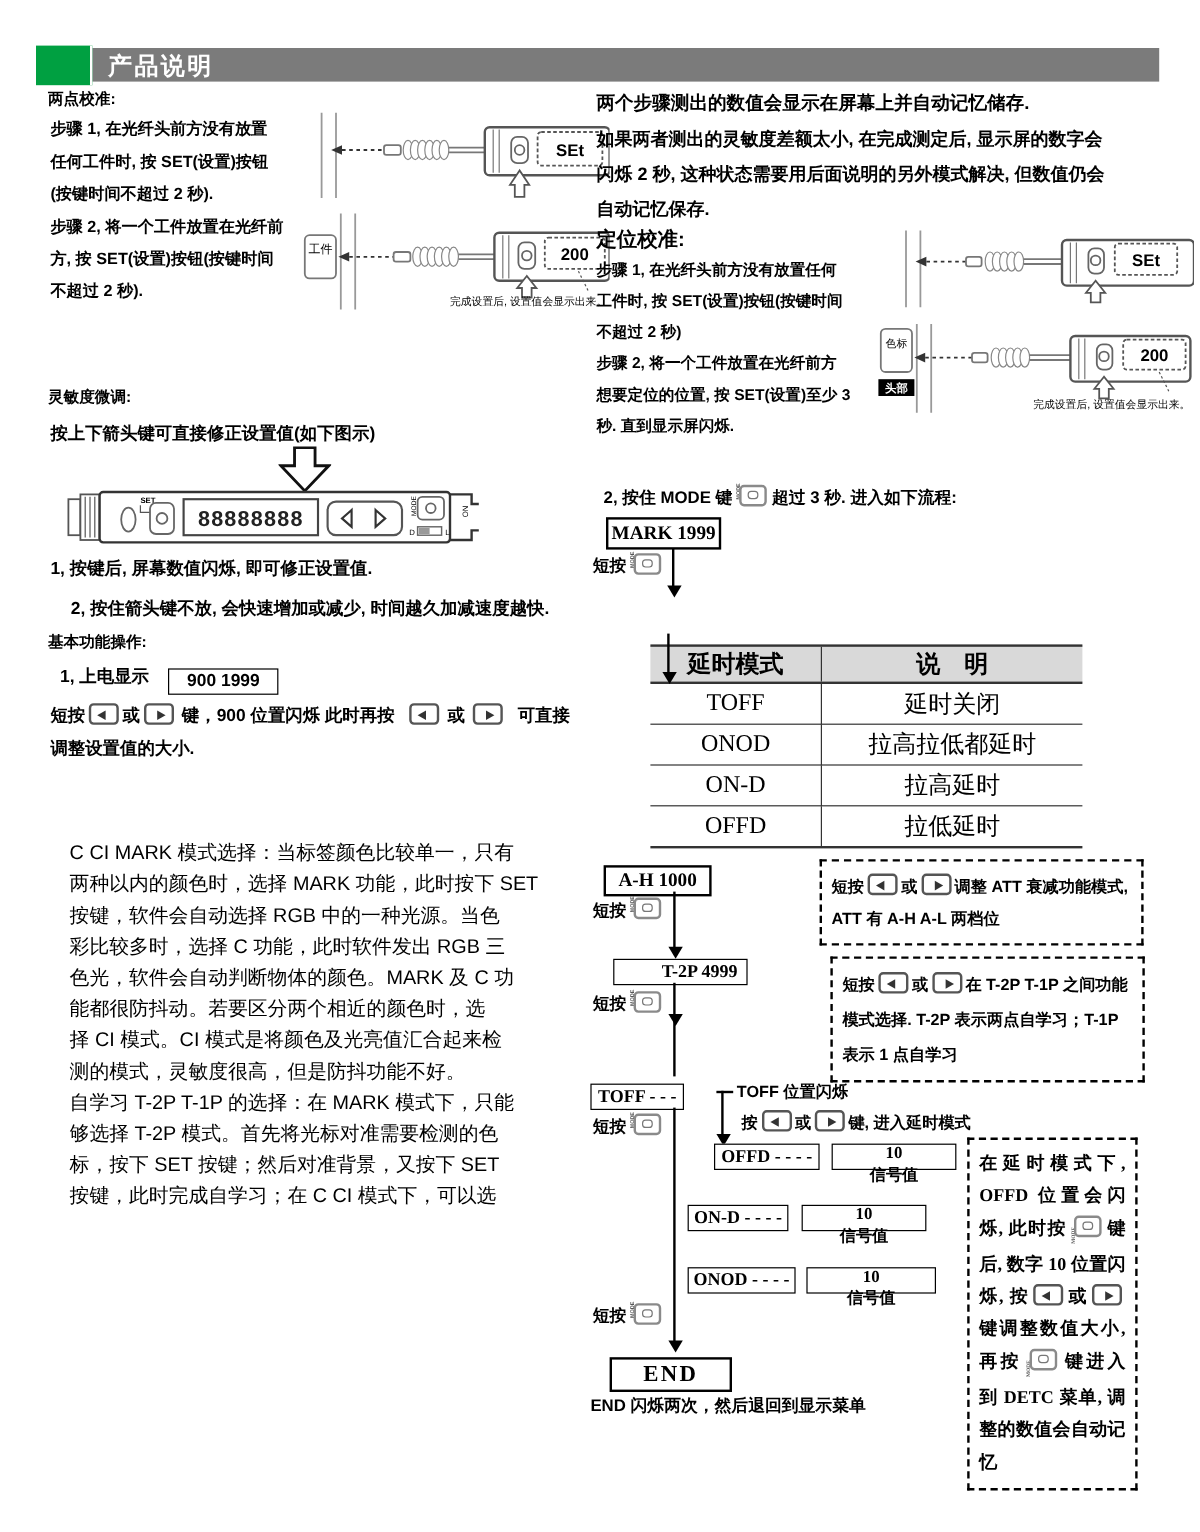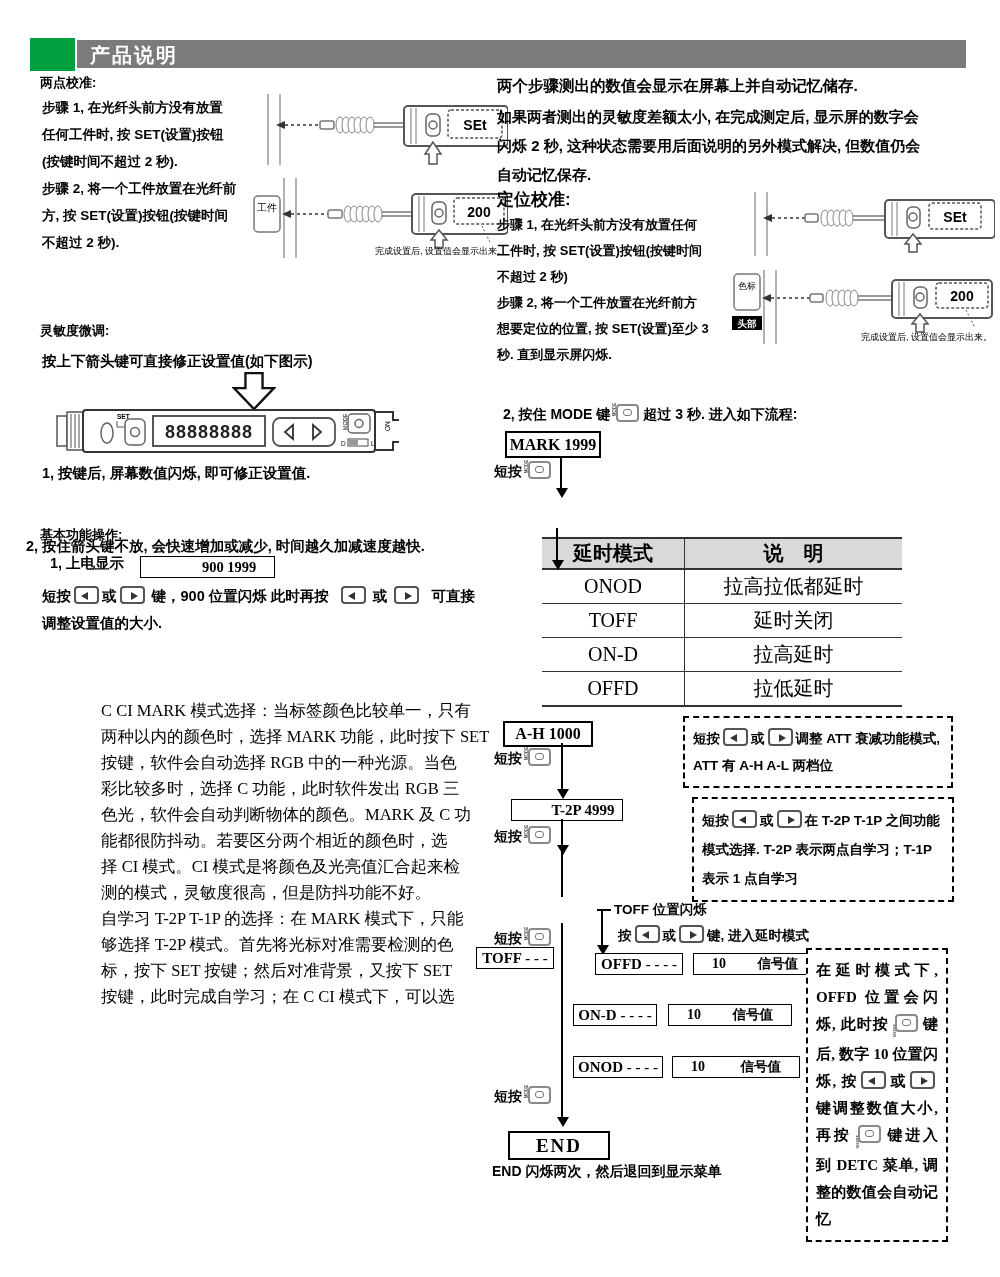--- a/index.html
+++ b/index.html
@@ -1,21 +1,21 @@
 <!DOCTYPE html>
 <html><head>
 <meta charset="utf-8">
 <style>
   html,body{margin:0;padding:0;background:#fff;}
   .page{position:relative;width:1000px;height:1277px;background:#fff;overflow:hidden;
         font-family:"Liberation Sans",sans-serif;color:#000;}
   .abs{position:absolute;}
   .b{font-weight:bold;}
   .pre{white-space:pre-line;}
-  .serif{font-family:Liberation Serif, serif;padding-left:43px;}
+  .serif{font-family:Liberation Sans, sans-serif;}
 
   
   .hdr-bar{position:absolute;left:30px;top:40px;width:936px;height:28px;background:#7b7b7b;}
   .hdr-green{position:absolute;left:30px;top:38px;width:45px;height:33px;background:#00a041;border-right:2px solid #fff;}
   .hdr-title{position:absolute;left:90px;top:42px;color:#fff;font-size:20px;font-weight:bold;letter-spacing:2px;}
 
   
   .h1{font-size:13px;font-weight:bold;}
   .step{font-size:13.5px;font-weight:bold;line-height:27px;}
   .note{font-size:14.5px;font-weight:bold;}
@@ -28,21 +28,21 @@
   .key.r::after{right:5px;border-width:4px 0 4px 7px;border-color:transparent transparent transparent #333;}
   .modekey{display:inline-block;position:relative;margin:0 4px 0 6px;vertical-align:-3px;}
   .mk-btn{display:inline-block;width:19px;height:14px;border:2px solid #8a8a8a;border-radius:4px;background:#fff;position:relative;}
   .mk-btn::after{content:"";position:absolute;left:5px;top:3px;width:7px;height:5px;border:1.5px solid #777;border-radius:3px;}
   .mk-lbl{position:absolute;left:-8px;top:3px;font-size:4.5px;color:#555;transform:rotate(-90deg);font-style:normal;letter-spacing:0;}
 
   
   .fbox{position:absolute;border:2px solid #000;background:#fff;text-align:center;
         font-family:"Liberation Serif",serif;font-weight:bold;}
   .sbox{position:absolute;border:1.5px solid #000;background:#fff;display:flex;
-        justify-content:space-between;align-items:center;padding:0 18px;font-weight:bold;}
+        justify-content:space-between;align-items:center;padding:0 8px;font-weight:bold;flex-direction:column;}
   .sbox .num{font-family:"Liberation Serif",serif;font-size:14px;}
   .sbox .lab{font-size:13.5px;}
   .vline{position:absolute;width:0;border-left:2.5px solid #000;}
   .hline{position:absolute;height:0;border-top:2.5px solid #000;}
   .ahead{position:absolute;width:0;height:0;border-style:solid;
          border-width:10px 6px 0 6px;border-color:#000 transparent transparent transparent;}
   .dash{position:absolute;border:2.5px dashed #000;background:#fff;padding:7px 8px;
         font-size:13.5px;font-weight:bold;line-height:27px;}
 
   
@@ -220,21 +220,21 @@
     <rect x="293" y="8" width="22" height="19" rx="4" fill="#fff" stroke="#666" stroke-width="1.5"></rect>
     <circle cx="304" cy="17.5" r="4" fill="#fff" stroke="#666" stroke-width="1.5"></circle>
     <text x="286" y="40" font-size="6.5">D</text>
     <rect x="293" y="33" width="20" height="7" fill="#fff" stroke="#666" stroke-width="1.2"></rect>
     <rect x="294" y="34" width="9" height="5" fill="#999"></rect>
     <text x="316" y="40" font-size="6.5">L</text>
     <text x="334" y="30" font-size="6.5" transform="rotate(-90 332 27)">ON</text>
   </svg>
 
   <div class="abs note" style="left:42px;top:464px;">1, 按键后, 屏幕数值闪烁, 即可修正设置值.</div>
-  <div class="abs note" style="left:26px;top:498px;margin-top:39px;">2, 按住箭头键不放, 会快速增加或减少, 时间越久加减速度越快.</div>
+  <div class="abs note" style="left:59px;top:498px;">2, 按住箭头键不放, 会快速增加或减少, 时间越久加减速度越快.</div>
 
   <div class="abs h1" style="left:40px;top:526px;">基本功能操作:</div>
   <div class="abs note" style="left:50px;top:554px;">
     <span>1, 上电显示</span>
     <span style="display:inline-block;margin-left:12px;border:1.8px solid #000;width:90px;height:20px;line-height:20px;text-align:center;vertical-align:-4px;" class="serif">900 1999</span>
   </div>
   <div class="abs note" style="left:42px;top:586px;">
     <span>短按</span><span class="key l"></span><span>或</span><span class="key r"></span>
     <span>键，900 位置闪烁  此时再按</span>
     <span class="key l" style="margin-left:8px;"></span>
@@ -268,26 +268,26 @@
   <div class="ahead" style="left:555.5px;top:488px;"></div>
 
 
   <table class="dtable">
     <tbody>
         <tr class="th">
       <td>延时模式</td>
       <td>说　明</td>
     </tr>
     <tr>
+          <td>TOFF</td>
+          <td>延时关闭</td>
+        </tr>
+    <tr>
           <td>ONOD</td>
           <td>拉高拉低都延时</td>
-        </tr>
-    <tr>
-          <td>TOFF</td>
-          <td>延时关闭</td>
         </tr>
     <tr>
           <td>ON-D</td>
           <td>拉高延时</td>
         </tr>
     <tr class="last">
           <td>OFFD</td>
           <td>拉低延时</td>
         </tr>
   </tbody>
@@ -302,21 +302,21 @@
   <div class="vline" style="left:561px;top:743px;height:48px;"></div>
   <div class="ahead" style="left:556.5px;top:789px;"></div>
 
   <div class="fbox" style="left:511px;top:799px;width:78px;height:20px;line-height:20px;font-size:15px;border-width:1.8px;padding-left:32px;">T-2P 4999</div>
   <div class="abs b" style="left:494px;top:826px;font-size:14px;">
     <span>短按</span><span class="modekey"><i class="mk-lbl">MODE</i><i class="mk-btn"></i></span>
   </div>
   <div class="vline" style="left:561px;top:819px;height:78px;"></div>
   <div class="ahead" style="left:556.5px;top:845px;"></div>
 
-  <div class="fbox" style="left:476px;top:903px;width:76px;height:20px;line-height:20px;font-size:15px;border-width:1.8px;margin-top:44px;">TOFF - - -</div>
+  <div class="fbox" style="left:492px;top:903px;width:76px;height:20px;line-height:20px;font-size:15px;border-width:1.8px;">TOFF - - -</div>
   <div class="abs b" style="left:494px;top:928px;font-size:14px;">
     <span>短按</span><span class="modekey"><i class="mk-lbl">MODE</i><i class="mk-btn"></i></span>
   </div>
   <div class="vline" style="left:561px;top:923px;height:196px;"></div>
 
   <div class="hline" style="left:597px;top:909px;width:14px;"></div>
   <div class="vline" style="left:601px;top:909px;height:38px;"></div>
   <div class="ahead" style="left:596.5px;top:945px;"></div>
   <div class="abs b" style="left:614px;top:901px;font-size:13.5px;">TOFF 位置闪烁</div>
   <div class="abs b" style="left:618px;top:925px;font-size:13.5px;">

